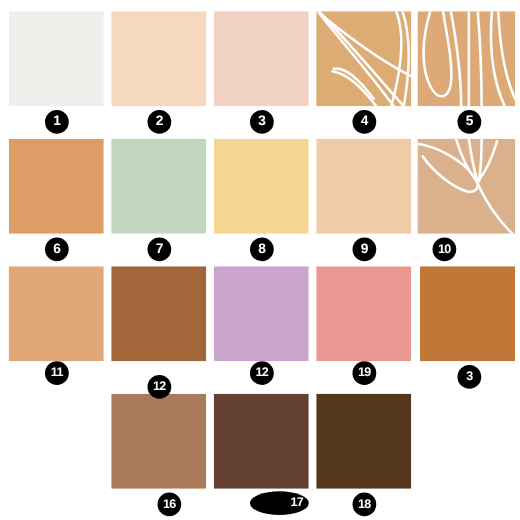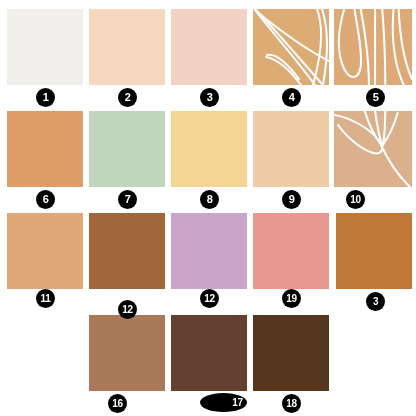--- a/index.html
+++ b/index.html
@@ -136,21 +136,21 @@
       <div class="swatch-fill" style="background: rgb(232, 152, 144);"></div>
     </div>
     <div class="badge" style="left: 282px; top: 289px; font-size: 10px;">19</div>
     <div class="swatch" style="left: 336px; top: 213px; width: 76px; height: 76px;">
       <div class="swatch-fill" style="background: rgb(191, 120, 56);"></div>
     </div>
     <div class="badge" style="left: 366px; top: 292px; font-size: 10px;">3</div>
     <div class="swatch" style="left: 89px; top: 315px; width: 76px; height: 76px;">
       <div class="swatch-fill" style="background: rgb(169, 121, 90);"></div>
     </div>
-    <div class="badge" style="left: 108px; top: 394px; font-size: 10px;">16</div>
+    <div class="badge" style="left: 126px; top: 394px; font-size: 10px;">16</div>
     <div class="swatch" style="left: 171px; top: 315px; width: 76px; height: 76px;">
       <div class="swatch-fill" style="background: rgb(99, 64, 47);"></div>
     </div>
     <div class="badge" style="left: 200px; top: 393px; font-size: 10px; padding-left: 28px;">17</div>
     <div class="swatch" style="left: 253px; top: 315px; width: 76px; height: 76px;">
       <div class="swatch-fill" style="background: rgb(85, 55, 30);"></div>
     </div>
     <div class="badge" style="left: 282px; top: 394px; font-size: 10px;">18</div>
   </div>
 

